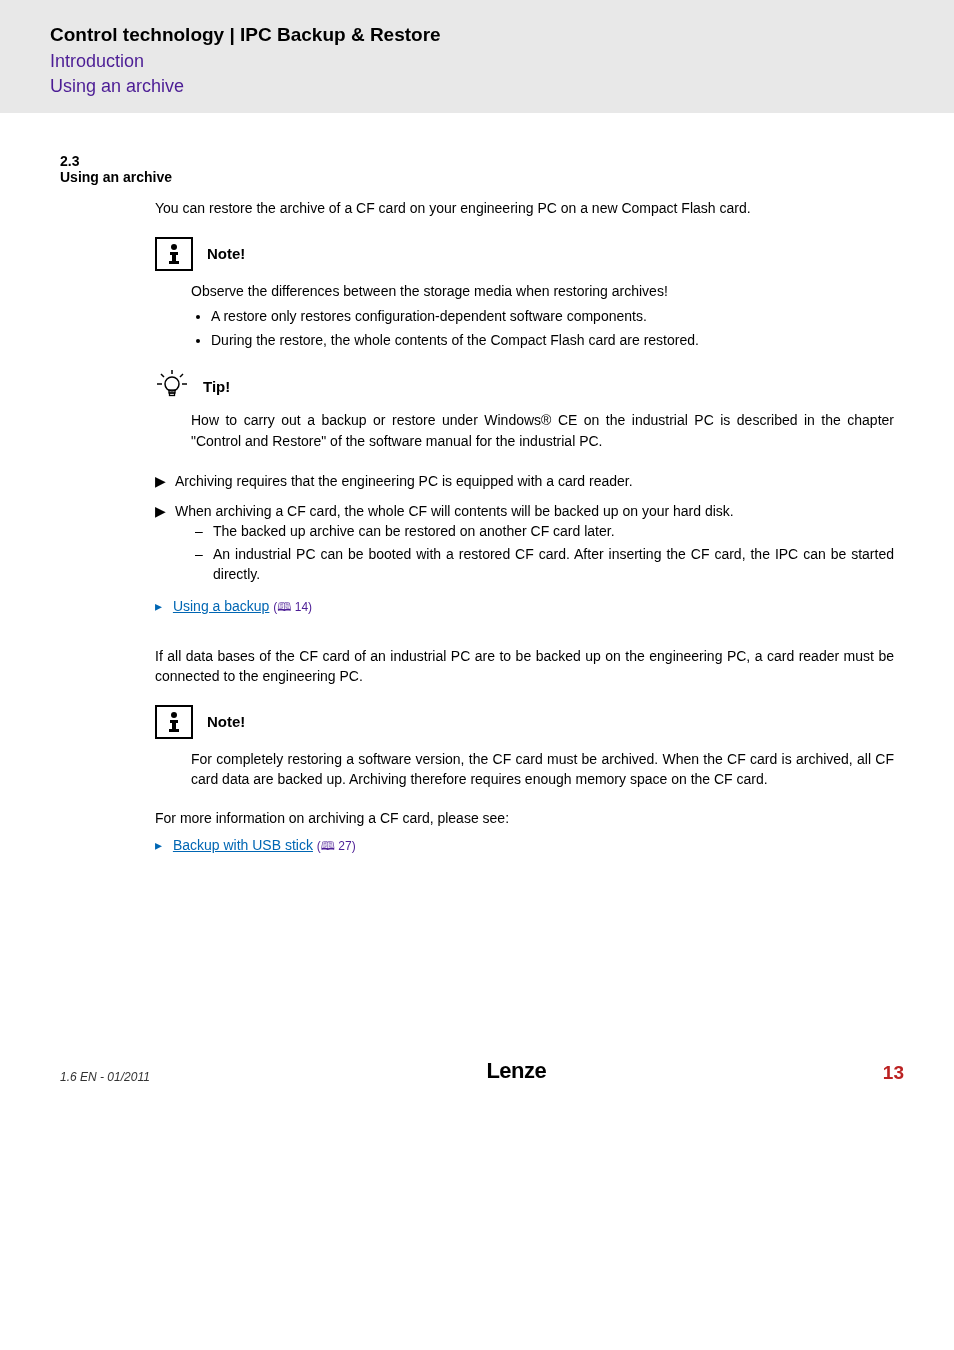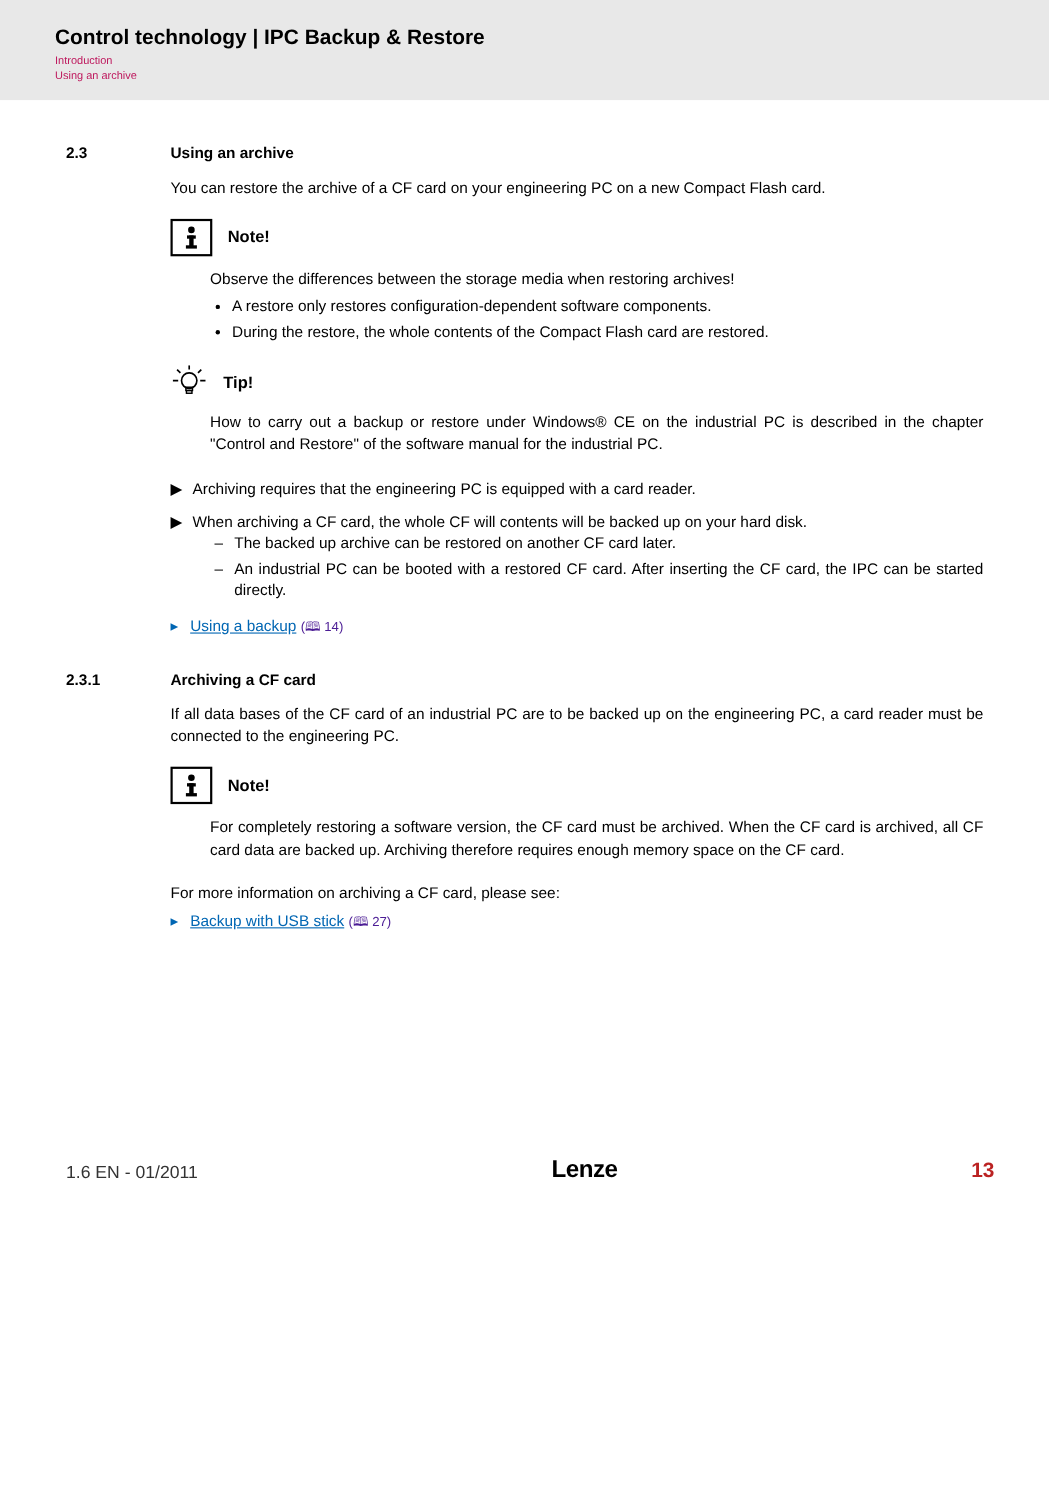--- a/index.html
+++ b/index.html
@@ -14,30 +14,31 @@
     padding: 24px 50px 14px 50px;
     text-align: left;
   }
   .header-title {
     font-size: 19px;
     font-weight: bold;
     color: #000;
     margin-bottom: 3px;
   }
   .header-sub1, .header-sub2 {
-    font-size: 10px;
-    color: #be185d;
+    font-size: 18px;
+    color: #4c1d95;
     line-height: 1.4;
   }
   .content {
     padding: 40px 60px 0 60px;
   }
   .section-row {
     display: flex;
     margin-bottom: 14px;
+    flex-direction: column;
   }
   .section-num {
     width: 95px;
     font-weight: bold;
     font-size: 14px;
     flex-shrink: 0;
   }
   .section-title {
     font-weight: bold;
     font-size: 14px;
@@ -153,22 +154,23 @@
     font-size: 12px;
   }
   .footer {
     display: flex;
     justify-content: space-between;
     align-items: flex-end;
     padding: 0 50px 24px 60px;
     margin-top: 200px;
   }
   .footer-left {
-    font-size: 16px;
+    font-size: 12px;
     color: #333;
+    font-style: italic;
   }
   .footer-center {
     font-size: 22px;
     font-weight: bold;
     letter-spacing: -0.5px;
   }
   .footer-right {
     font-size: 19px;
     font-weight: bold;
     color: #b22;
@@ -254,24 +256,20 @@
       </div>
     </div>
   </div>
 
   <div class="link-row">
     <span class="link-marker" style="color:#0066b3;">▸</span>
     <span class="link-text">Using a backup</span>
     <span class="page-ref">(🕮 14)</span>
   </div>
 
-  <div class="section-row">
-    <div class="section-num">2.3.1</div>
-    <div class="section-title">Archiving a CF card</div>
-  </div>
 
   <div class="body-text">If all data bases of the CF card of an industrial PC are to be backed up on the engineering PC, a card reader must be connected to the engineering PC.</div>
 
   <div class="indent-block">
     <div class="note-row">
       <div class="note-icon-box">
         <svg width="18" height="22" viewBox="0 0 18 22">
           <circle cx="9" cy="4" r="3" fill="#000"></circle>
           <rect x="5" y="9" width="8" height="3" fill="#000"></rect>
           <rect x="7" y="9" width="4" height="10" fill="#000"></rect>

